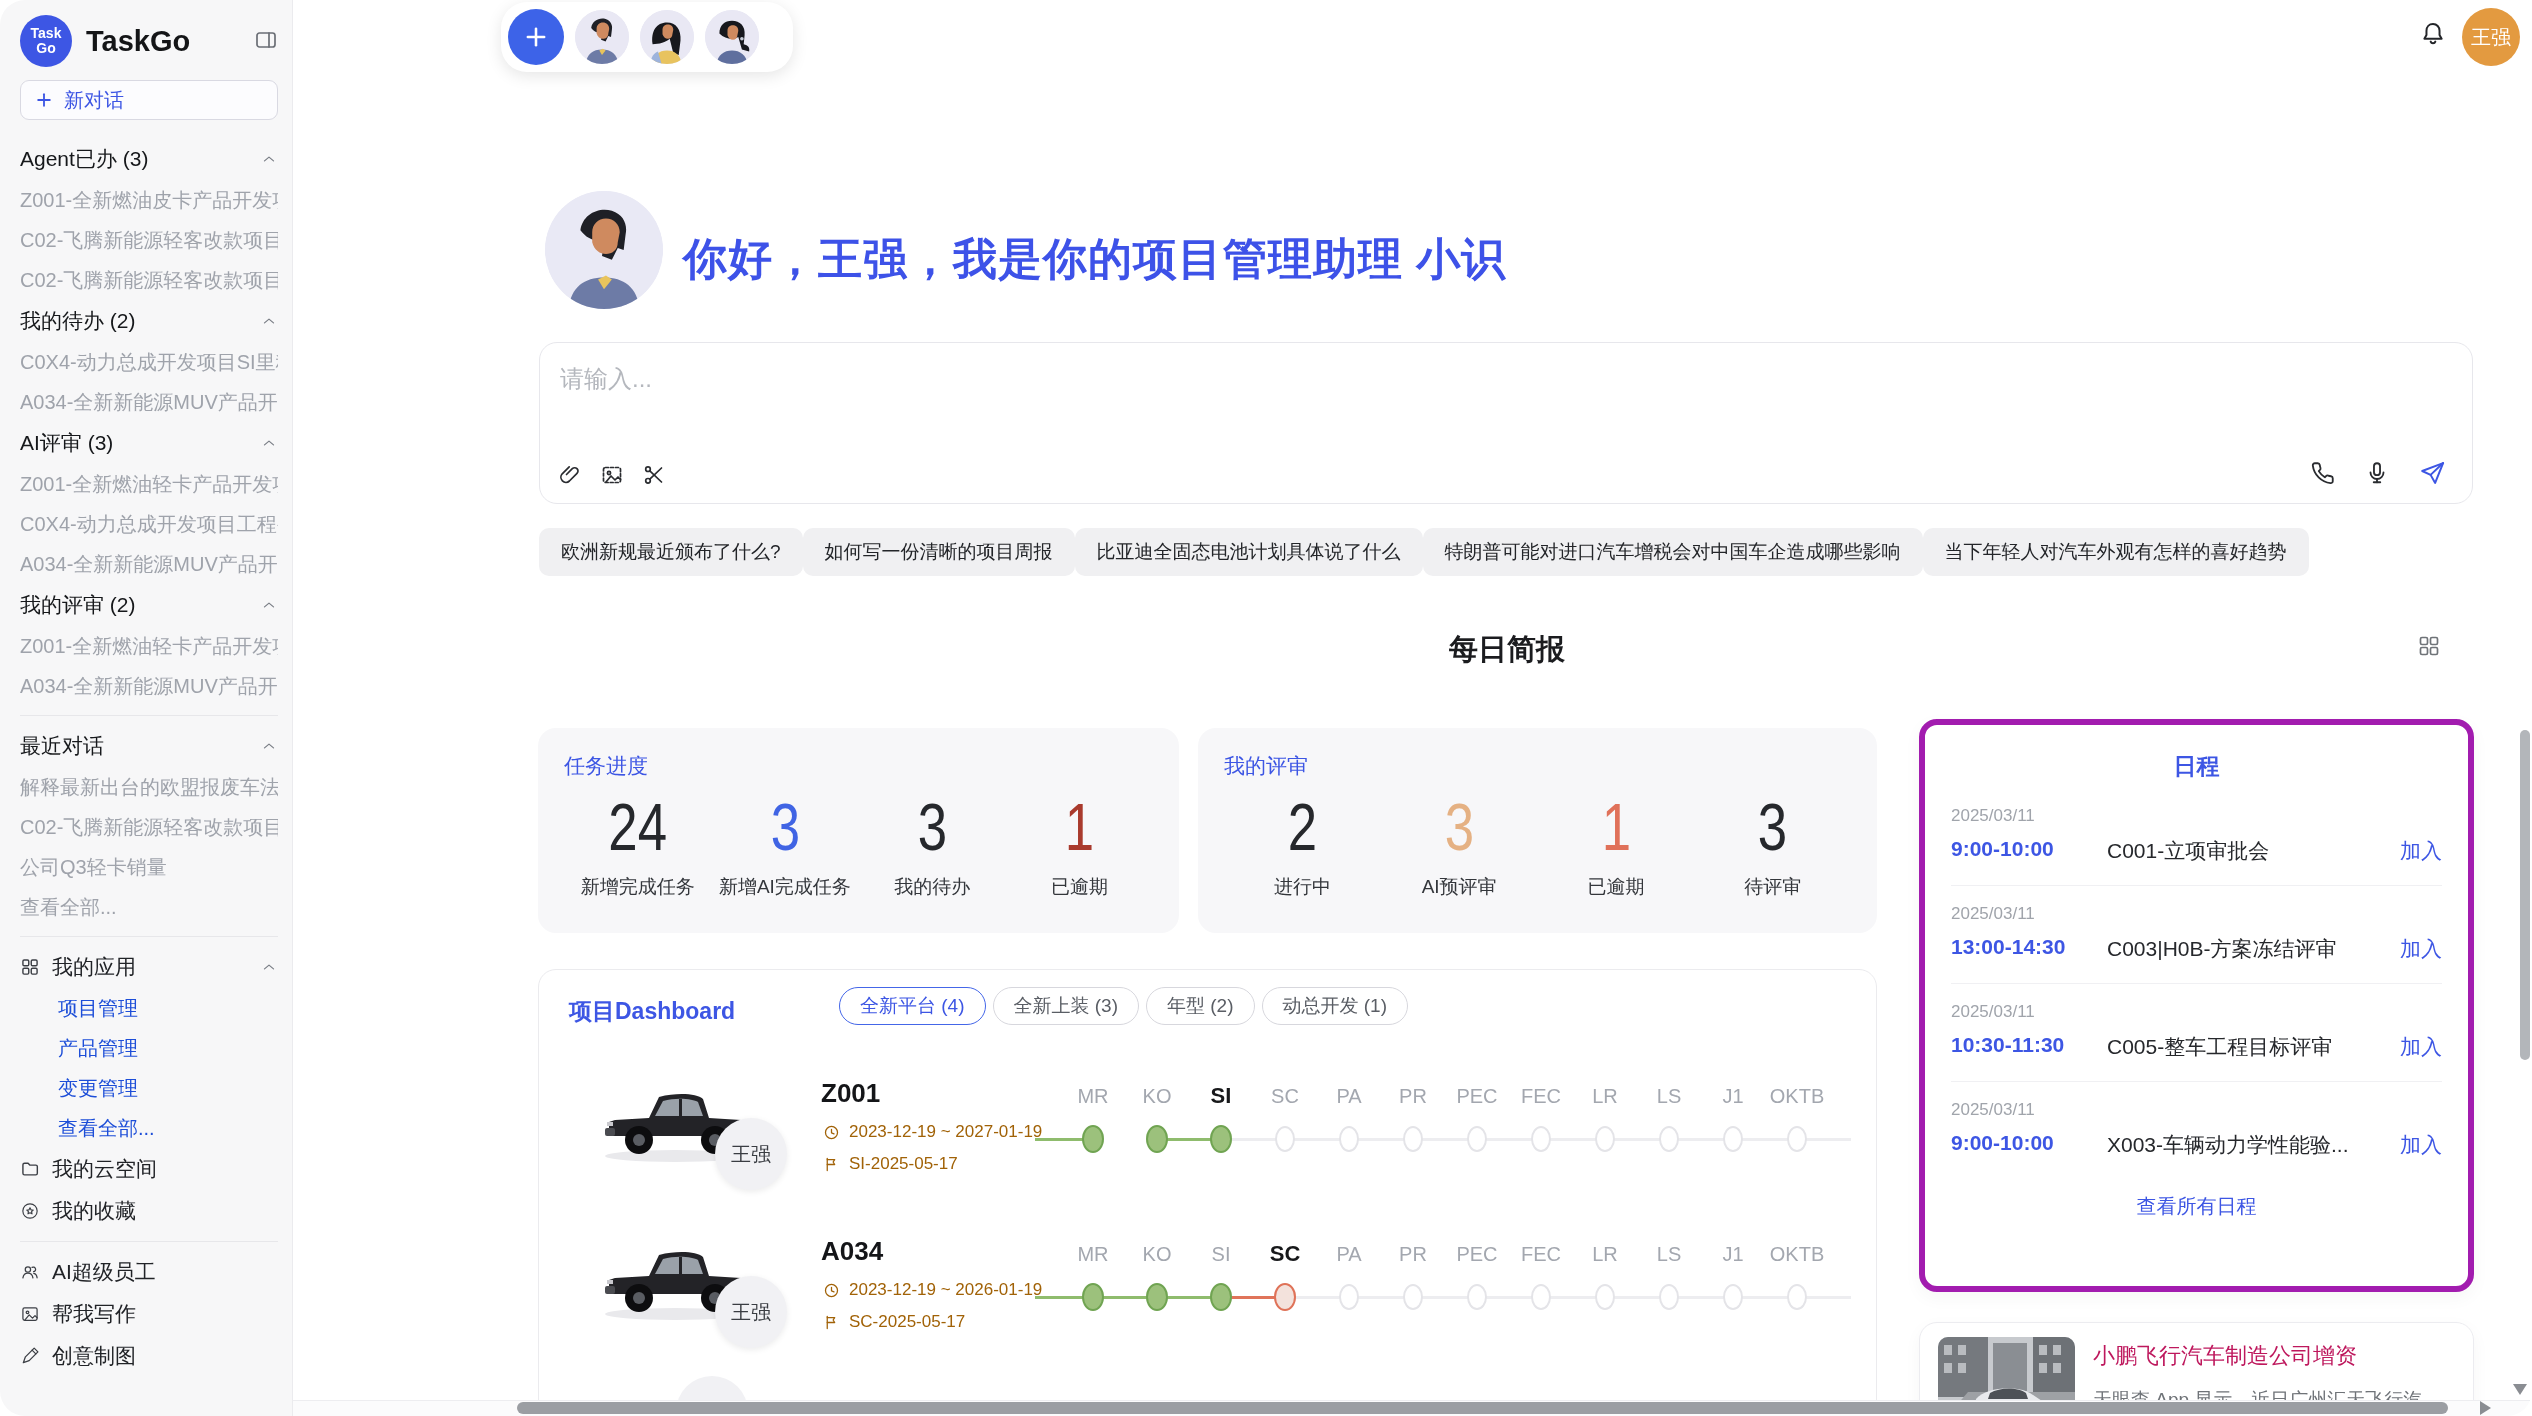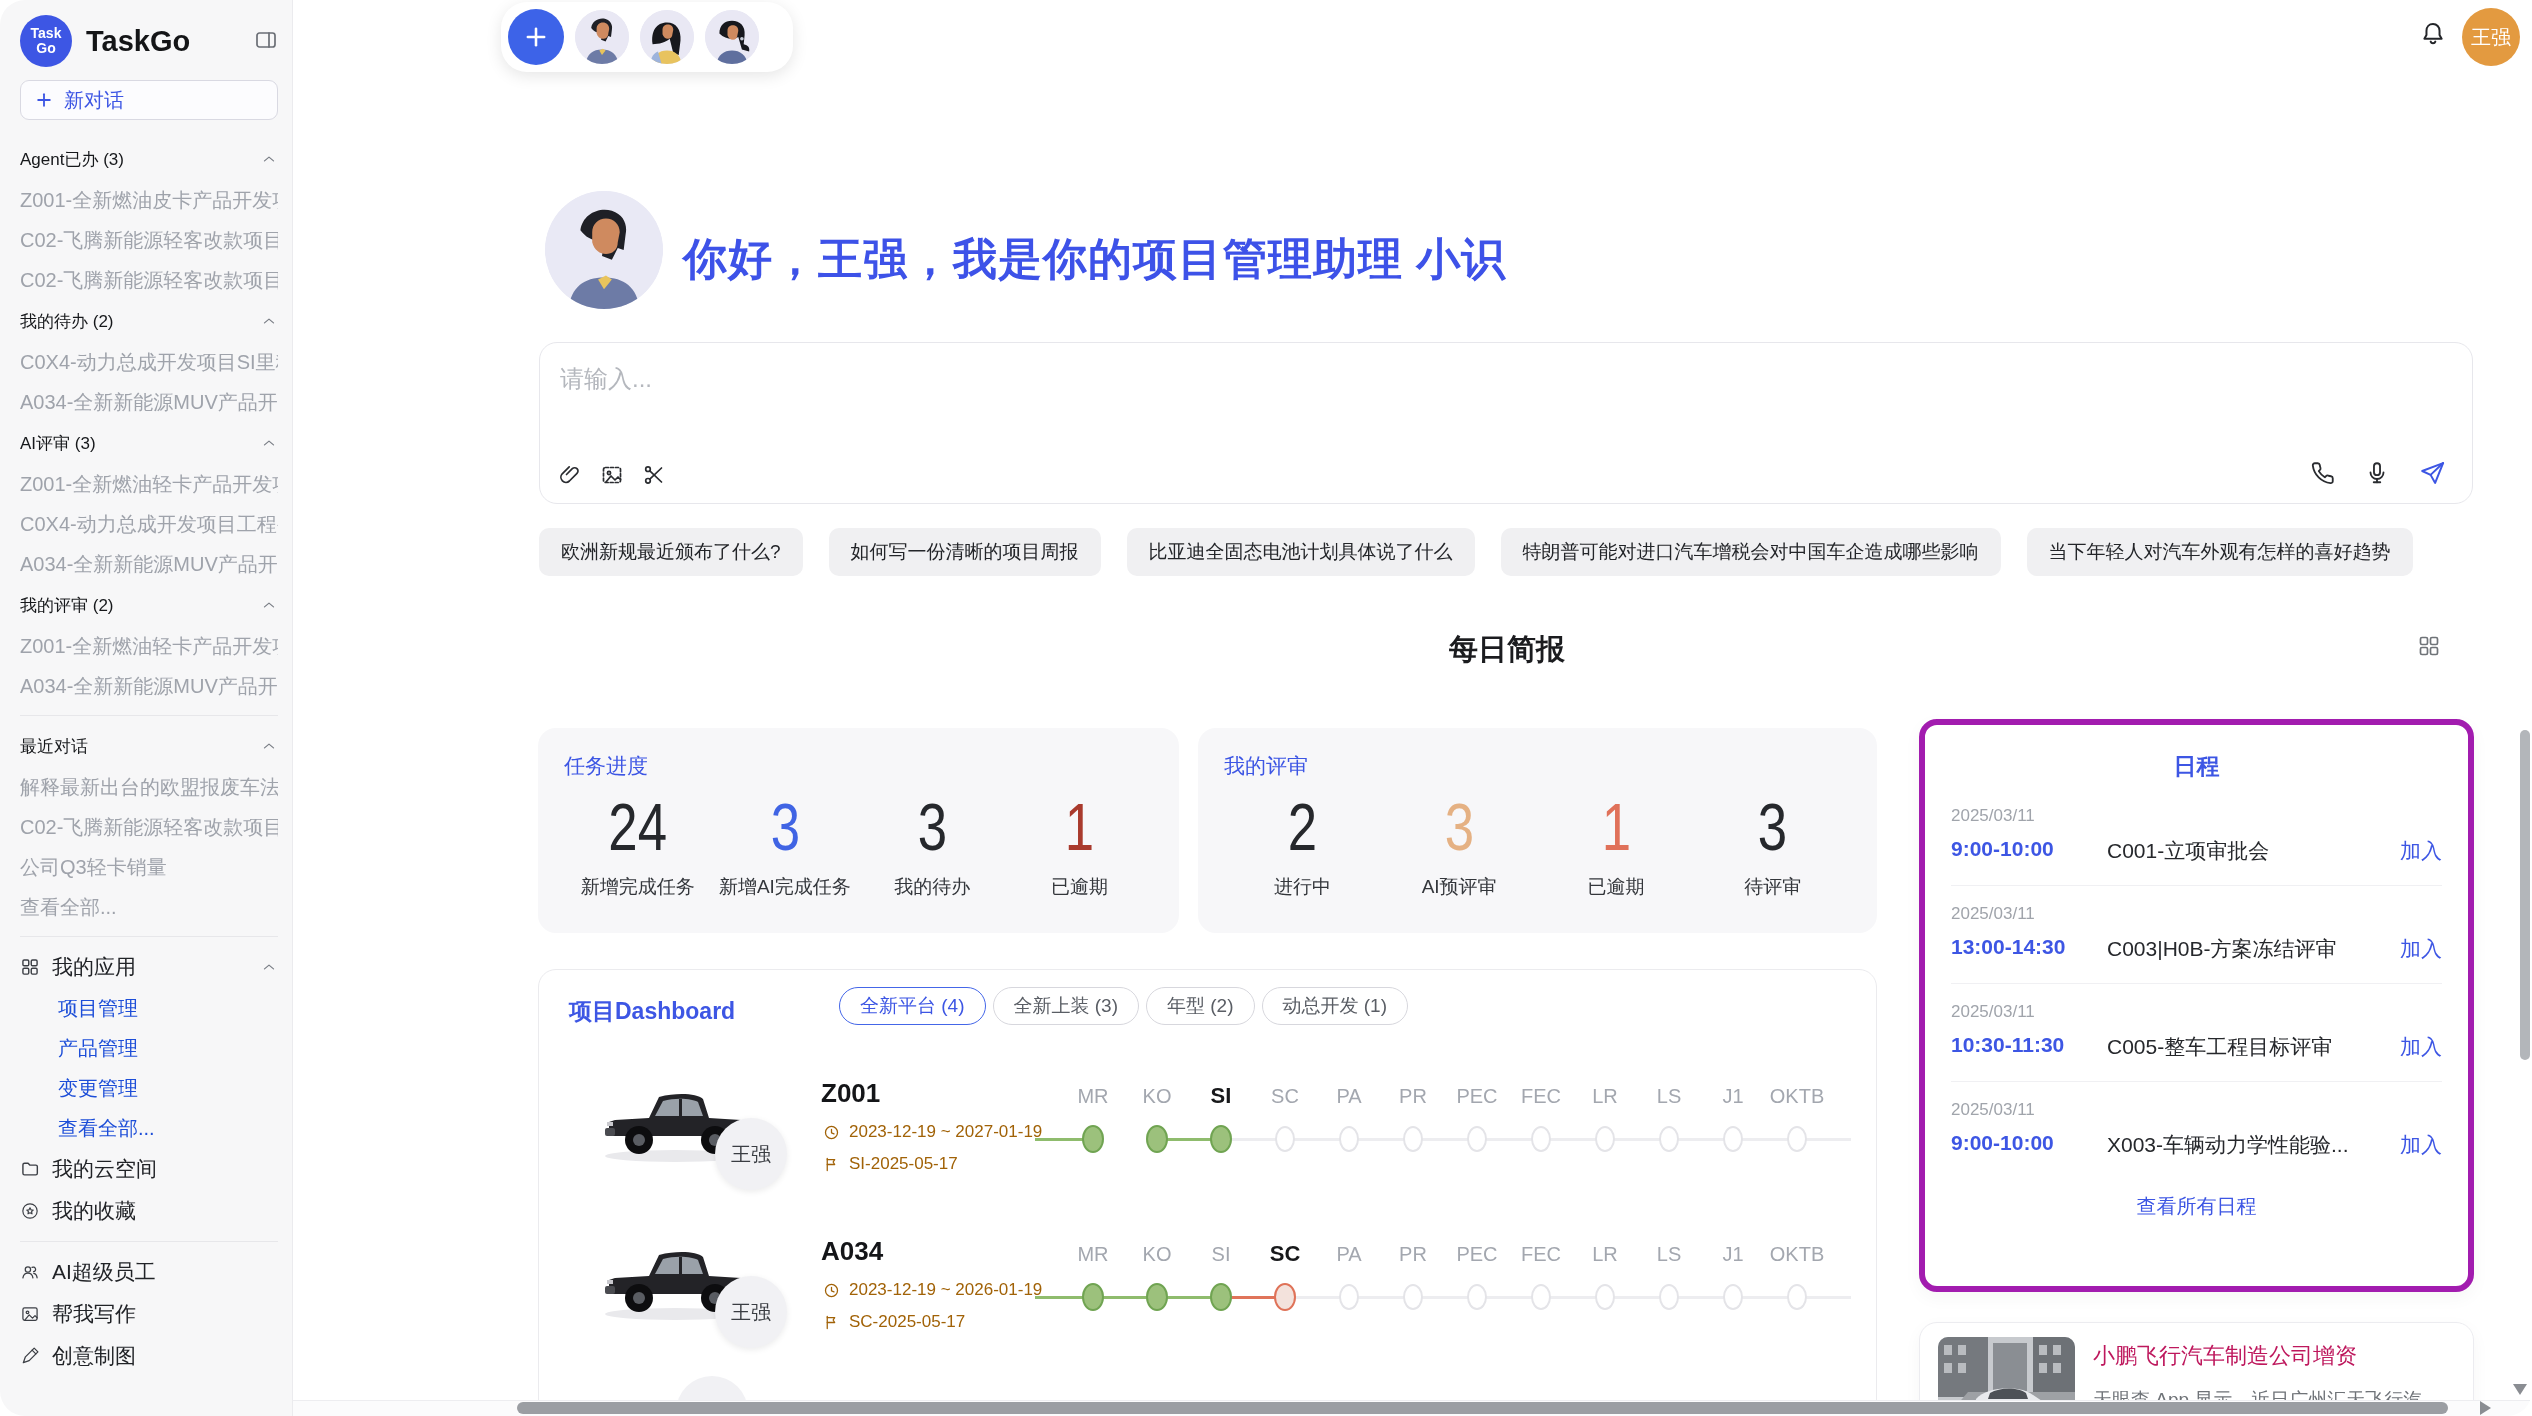--- a/index.html
+++ b/index.html
@@ -10,21 +10,21 @@
   svg.ic{display:block;stroke:currentColor;fill:none;stroke-width:1.7;stroke-linecap:round;stroke-linejoin:round;}
 
   
   .sidebar{position:absolute;left:0;top:0;width:293px;height:100%;background:#f7f7f8;border-right:1px solid #ebebee;padding:12px 14px 0 20px;overflow:hidden;}
   .logo-row{display:flex;align-items:center;height:58px;position:relative;}
   .logo-circle{width:52px;height:52px;border-radius:50%;background:#3d56e4;color:#fff;display:flex;flex-direction:column;align-items:center;justify-content:center;font-size:14px;line-height:15px;font-weight:700;flex:none;}
   .app-title{font-size:29px;font-weight:700;margin-left:14px;color:#141517;}
   .panel-toggle{position:absolute;right:0;top:16px;color:#6b6f76;cursor:pointer;}
   .new-chat{margin-top:10px;height:40px;border:1px solid #d9d9e2;background:#fcfcfe;border-radius:9px;display:flex;align-items:center;padding:0 13px;gap:10px;color:#3d56e4;font-size:20px;cursor:pointer;}
   .side-list{margin-top:18px;}
-  .sec-head{display:flex;align-items:center;justify-content:space-between;height:42px;font-size:17px;color:#16181b;cursor:pointer;}
+  .sec-head{display:flex;align-items:center;justify-content:space-between;height:42px;font-size:21px;color:#16181b;cursor:pointer;}
   .sec-head .chev{color:#7a7e86;}
   .side-item{height:40px;line-height:40px;font-size:20px;color:#9fa3ab;white-space:nowrap;overflow:hidden;cursor:pointer;}
   .side-divider{height:1px;background:#e7e7ea;margin:9px 0;}
   .side-row{display:flex;align-items:center;gap:12px;height:42px;font-size:21px;color:#212327;cursor:pointer;}
   .side-row .sicon{color:#3c3f45;display:flex;flex:none;}
   .side-row .chev{margin-left:auto;color:#7a7e86;}
   .side-sub{padding-left:38px;height:40px;line-height:40px;font-size:20px;color:#1d4ed8;white-space:nowrap;overflow:hidden;cursor:pointer;}
 
   
   .crew{position:absolute;left:501px;top:2px;width:292px;height:70px;background:#fff;border-radius:26px;box-shadow:0 4px 16px rgba(0,0,0,.10);display:flex;align-items:center;padding:0 7px;gap:11px;}
@@ -40,21 +40,21 @@
   
   .ask-card{position:absolute;left:539px;top:342px;width:1934px;height:162px;border:1px solid #e7e7ec;border-radius:18px;background:#fff;}
   .ask-input{position:absolute;left:20px;top:14px;width:1400px;height:44px;border:none;outline:none;font-size:24px;color:#333;background:transparent;font-family:inherit;}
   .ask-input::placeholder{color:#b4b7bd;}
   .tools-l{position:absolute;left:18px;bottom:16px;display:flex;gap:18px;align-items:center;color:#2a2c30;}
   .tools-r{position:absolute;right:26px;bottom:16px;display:flex;gap:28px;align-items:center;color:#2a2c30;}
   .tool{cursor:pointer;display:flex;}
   .send{color:#3d56e4;}
 
   
-  .chips{position:absolute;left:539px;top:528px;width:1940px;display:flex;gap:26px;align-items:center;}
+  .chips{position:absolute;left:539px;top:528px;width:1940px;display:flex;align-items:center;}
   .chip{height:48px;line-height:48px;padding:0 22px;background:#f0f0f2;border-radius:10px;font-size:19px;color:#232529;white-space:nowrap;cursor:pointer;}
 
   
   .brief-head{position:absolute;left:539px;top:630px;width:1936px;text-align:center;}
   .brief-title{font-size:29px;font-weight:700;color:#1b1c1f;display:inline-block;}
   .brief-grid{position:absolute;right:34px;top:4px;color:#6f7378;cursor:pointer;}
 
   .stat-card{position:absolute;top:728px;height:205px;background:#f7f7f9;border-radius:18px;padding:24px 26px 0;}
   #statcard1{left:538px;width:641px;}
   #statcard2{left:1198px;width:679px;}

